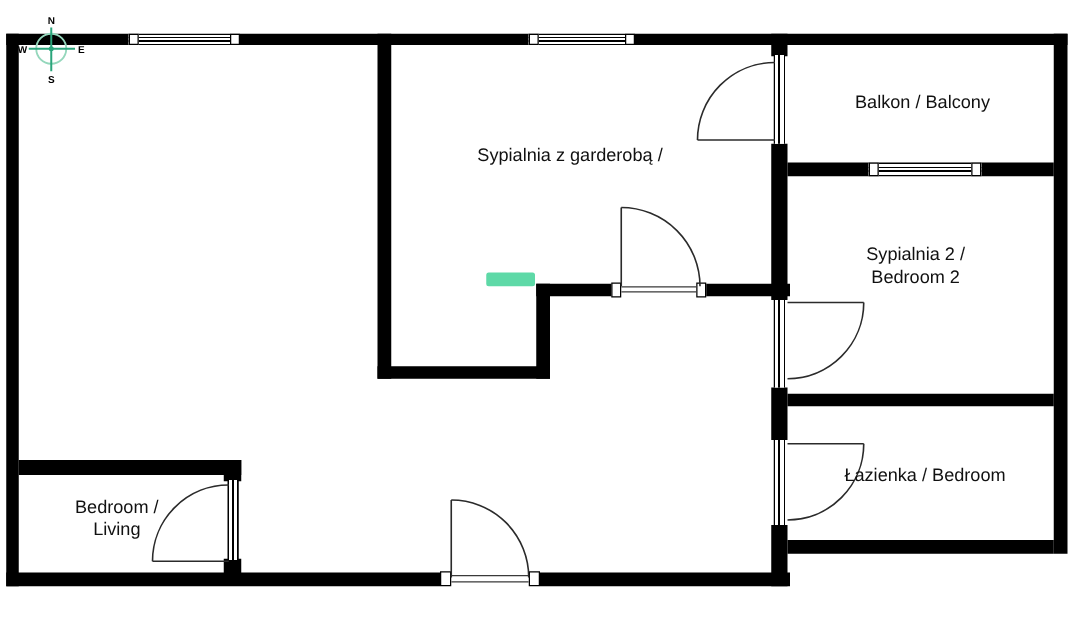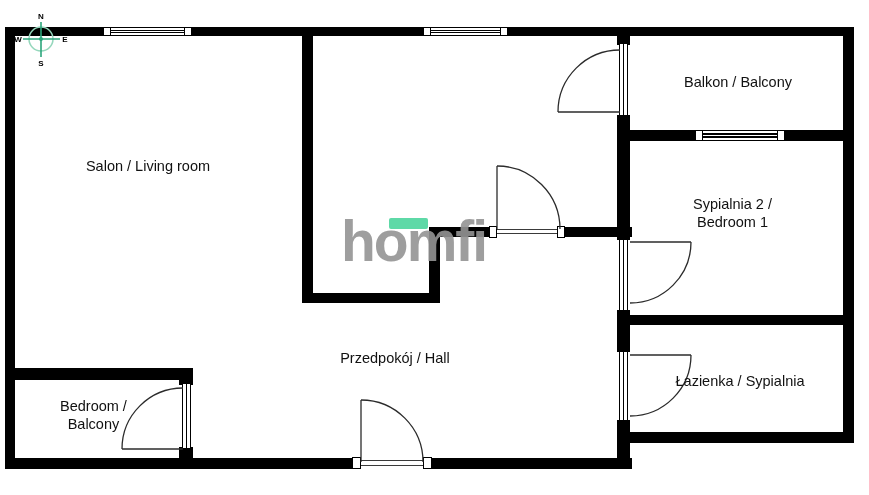--- a/index.html
+++ b/index.html
@@ -111,48 +111,46 @@
     <path class="arc" d="M630,355 L691,355"></path>
     <path class="arc" d="M691,355 A61,61 0 0 1 630,416"></path>
 
     <path class="arc" d="M183,449 L122,449"></path>
     <path class="arc" d="M122,449 A61,61 0 0 1 183,388"></path>
 
     <path class="arc" d="M361,462 L361,400"></path>
     <path class="arc" d="M361,400 A62,62 0 0 1 423,462"></path>
   </svg>
 
-  <div class="logo">homfi</div>
   <div class="macron" style="background:#5ed9a7;"></div>
 
   <svg class="compass" width="56" height="58" viewBox="0 0 56 58">
     <circle cx="27" cy="29" r="12" fill="none" stroke="#95d7bc" stroke-width="1.5"></circle>
     <line x1="27" y1="12" x2="27" y2="47" stroke="#2ba57b" stroke-width="1.6"></line>
     <line x1="9" y1="29" x2="46" y2="29" stroke="#2ba57b" stroke-width="1.6"></line>
     <circle cx="27" cy="29" r="2" fill="#2ba57b"></circle>
     <text x="27" y="9" text-anchor="middle" font-size="8" font-weight="bold" fill="#000">N</text>
     <text x="4" y="32" text-anchor="middle" font-size="8" font-weight="bold" fill="#000">W</text>
     <text x="51" y="32" text-anchor="middle" font-size="8" font-weight="bold" fill="#000">E</text>
     <text x="27" y="56" text-anchor="middle" font-size="8" font-weight="bold" fill="#000">S</text>
   </svg>
 
-  <div class="label center" style="left:148px;top:166px;">Salon / Living room</div>
 
   <div class="label center" style="left:456px;top:125px;">
+    <div>Sypialnia z garderobą /</div>
   </div>
 
   <div class="label center" style="left:738px;top:82px;">Balkon / Balcony</div>
 
   <div class="label" style="left:693px;top:195px;">
     <div>Sypialnia 2 /</div>
-    <div>Bedroom 1</div>
+    <div>Bedroom 2</div>
   </div>
 
-  <div class="label center" style="left:395px;top:358px;">Przedpokój / Hall</div>
 
   <div class="label" style="left:60px;top:397px;">
     <div>Bedroom /</div>
-    <div>Balcony</div>
+    <div>Living</div>
   </div>
 
-  <div class="label center" style="left:740px;top:381px;">Łazienka / Sypialnia</div>
+  <div class="label center" style="left:740px;top:381px;">Łazienka / Bedroom</div>
 
 </div>
 
 </body></html>

